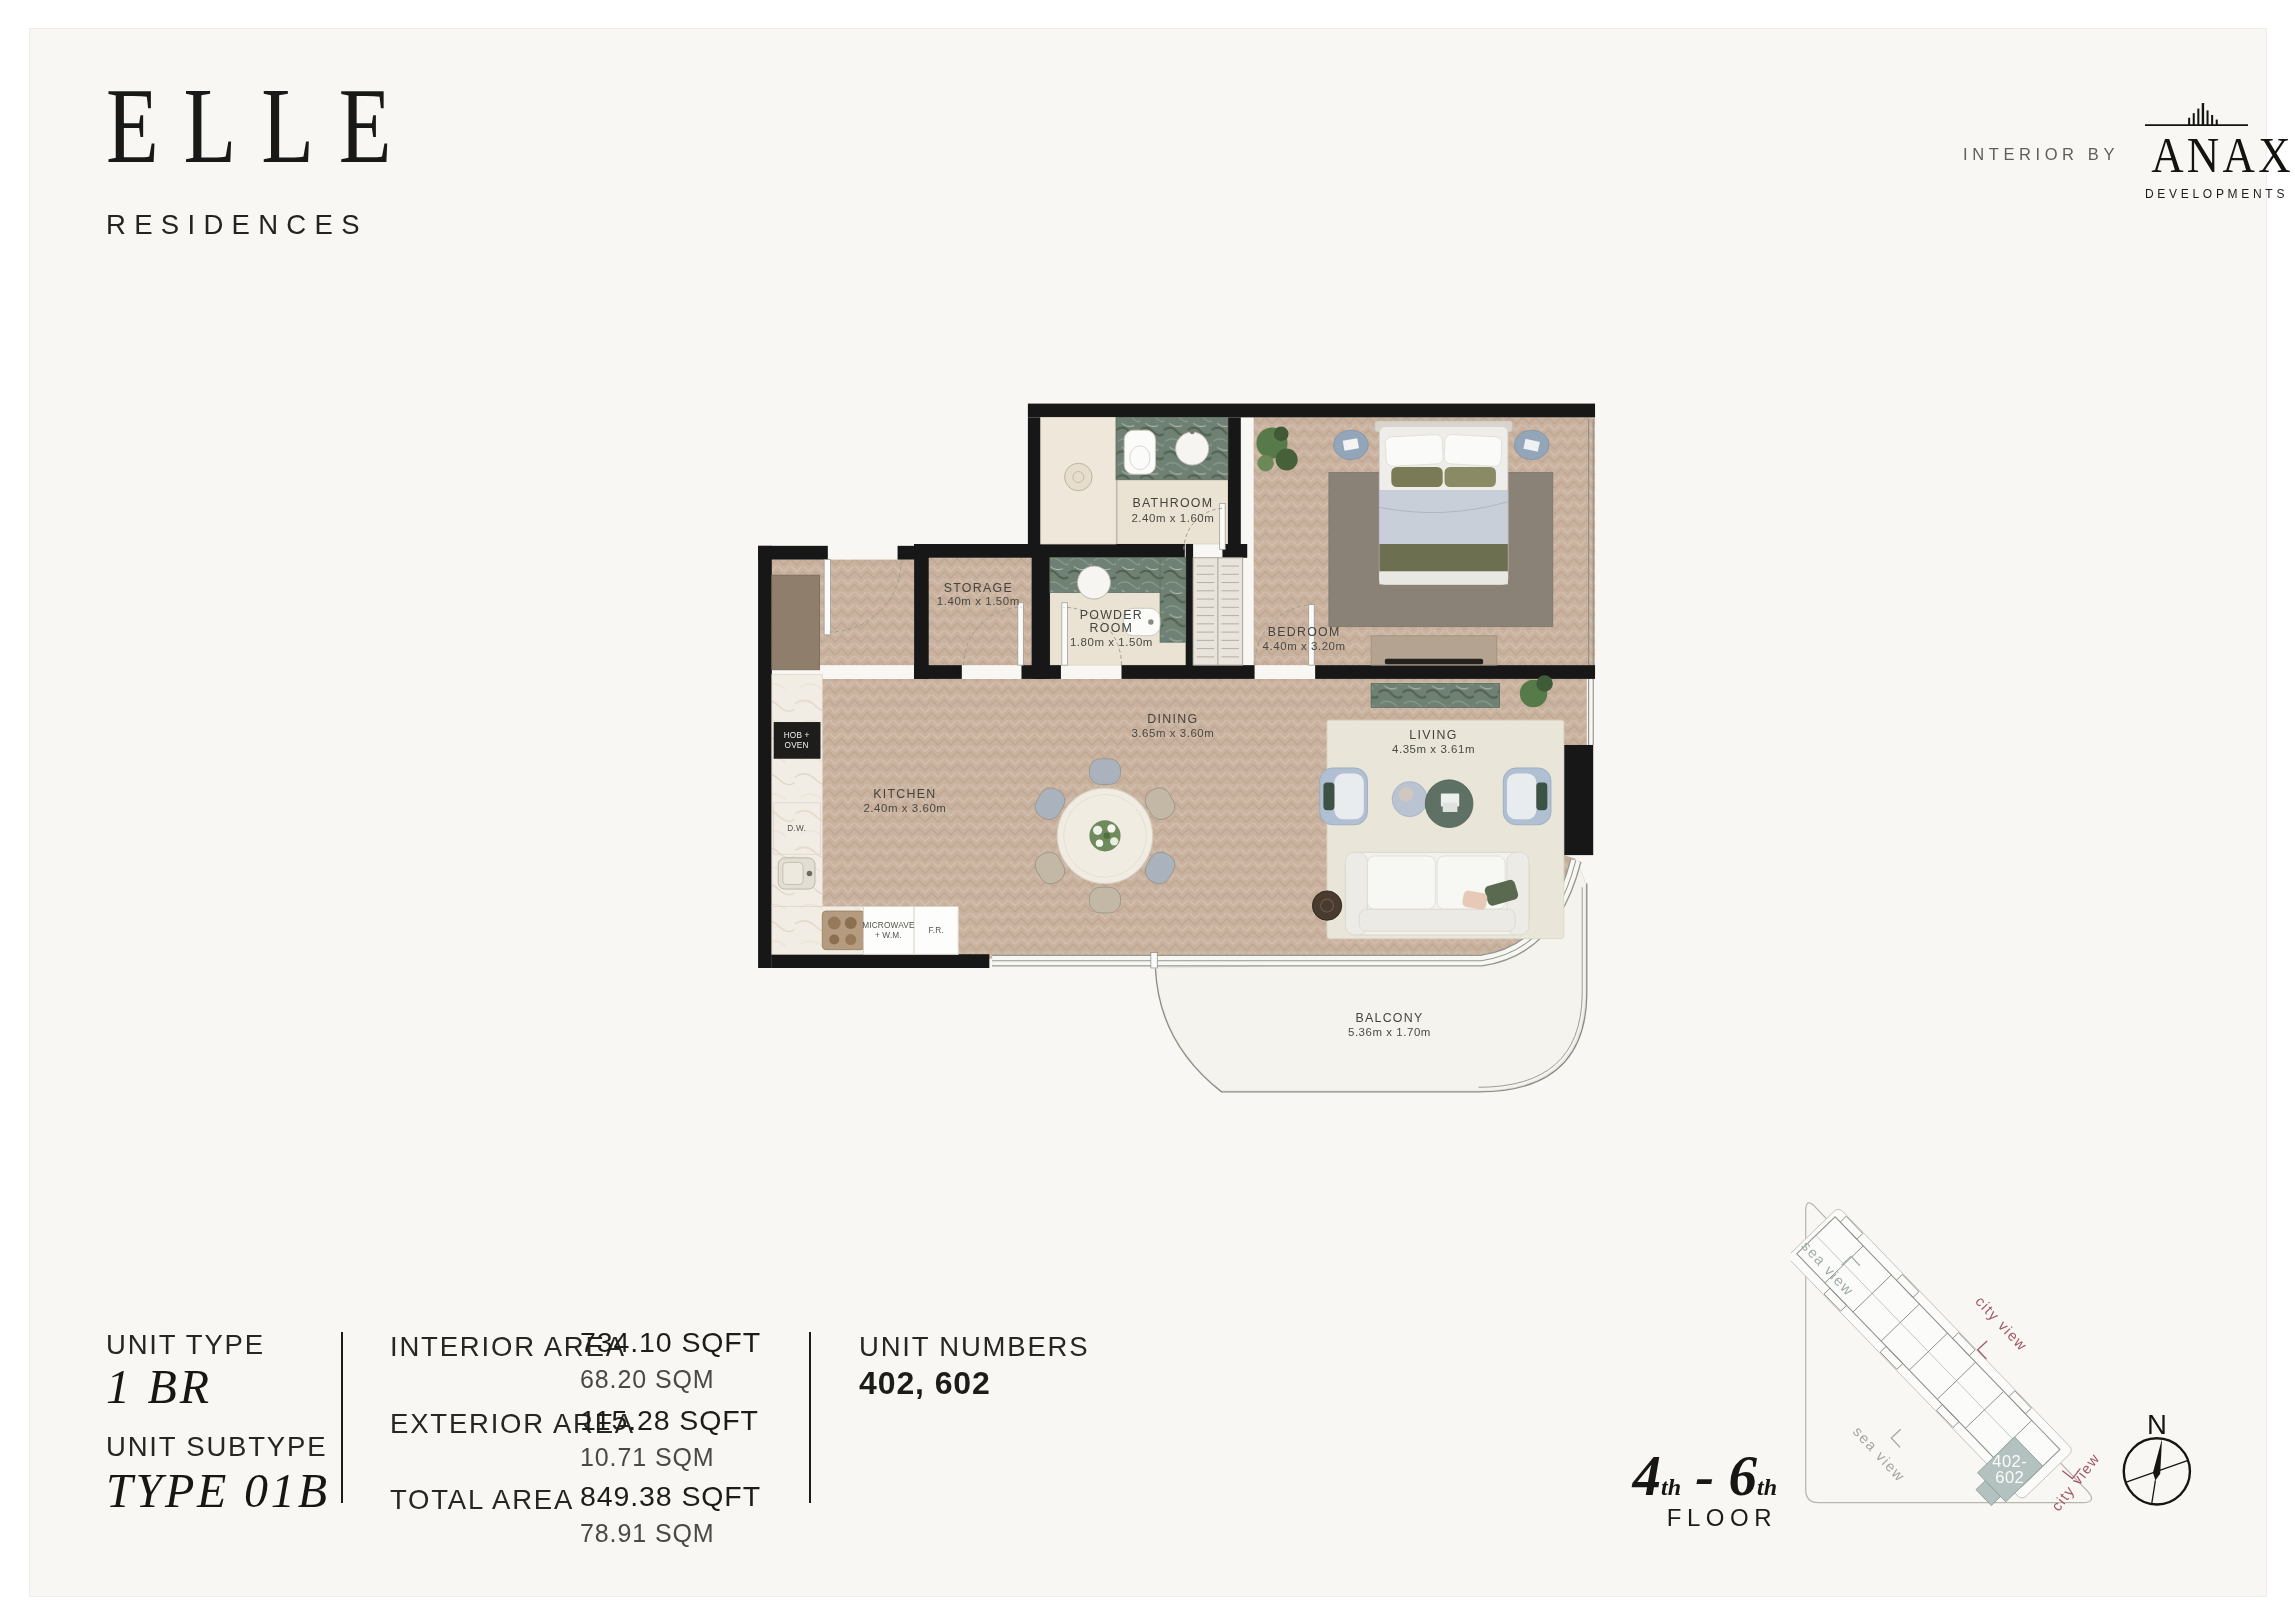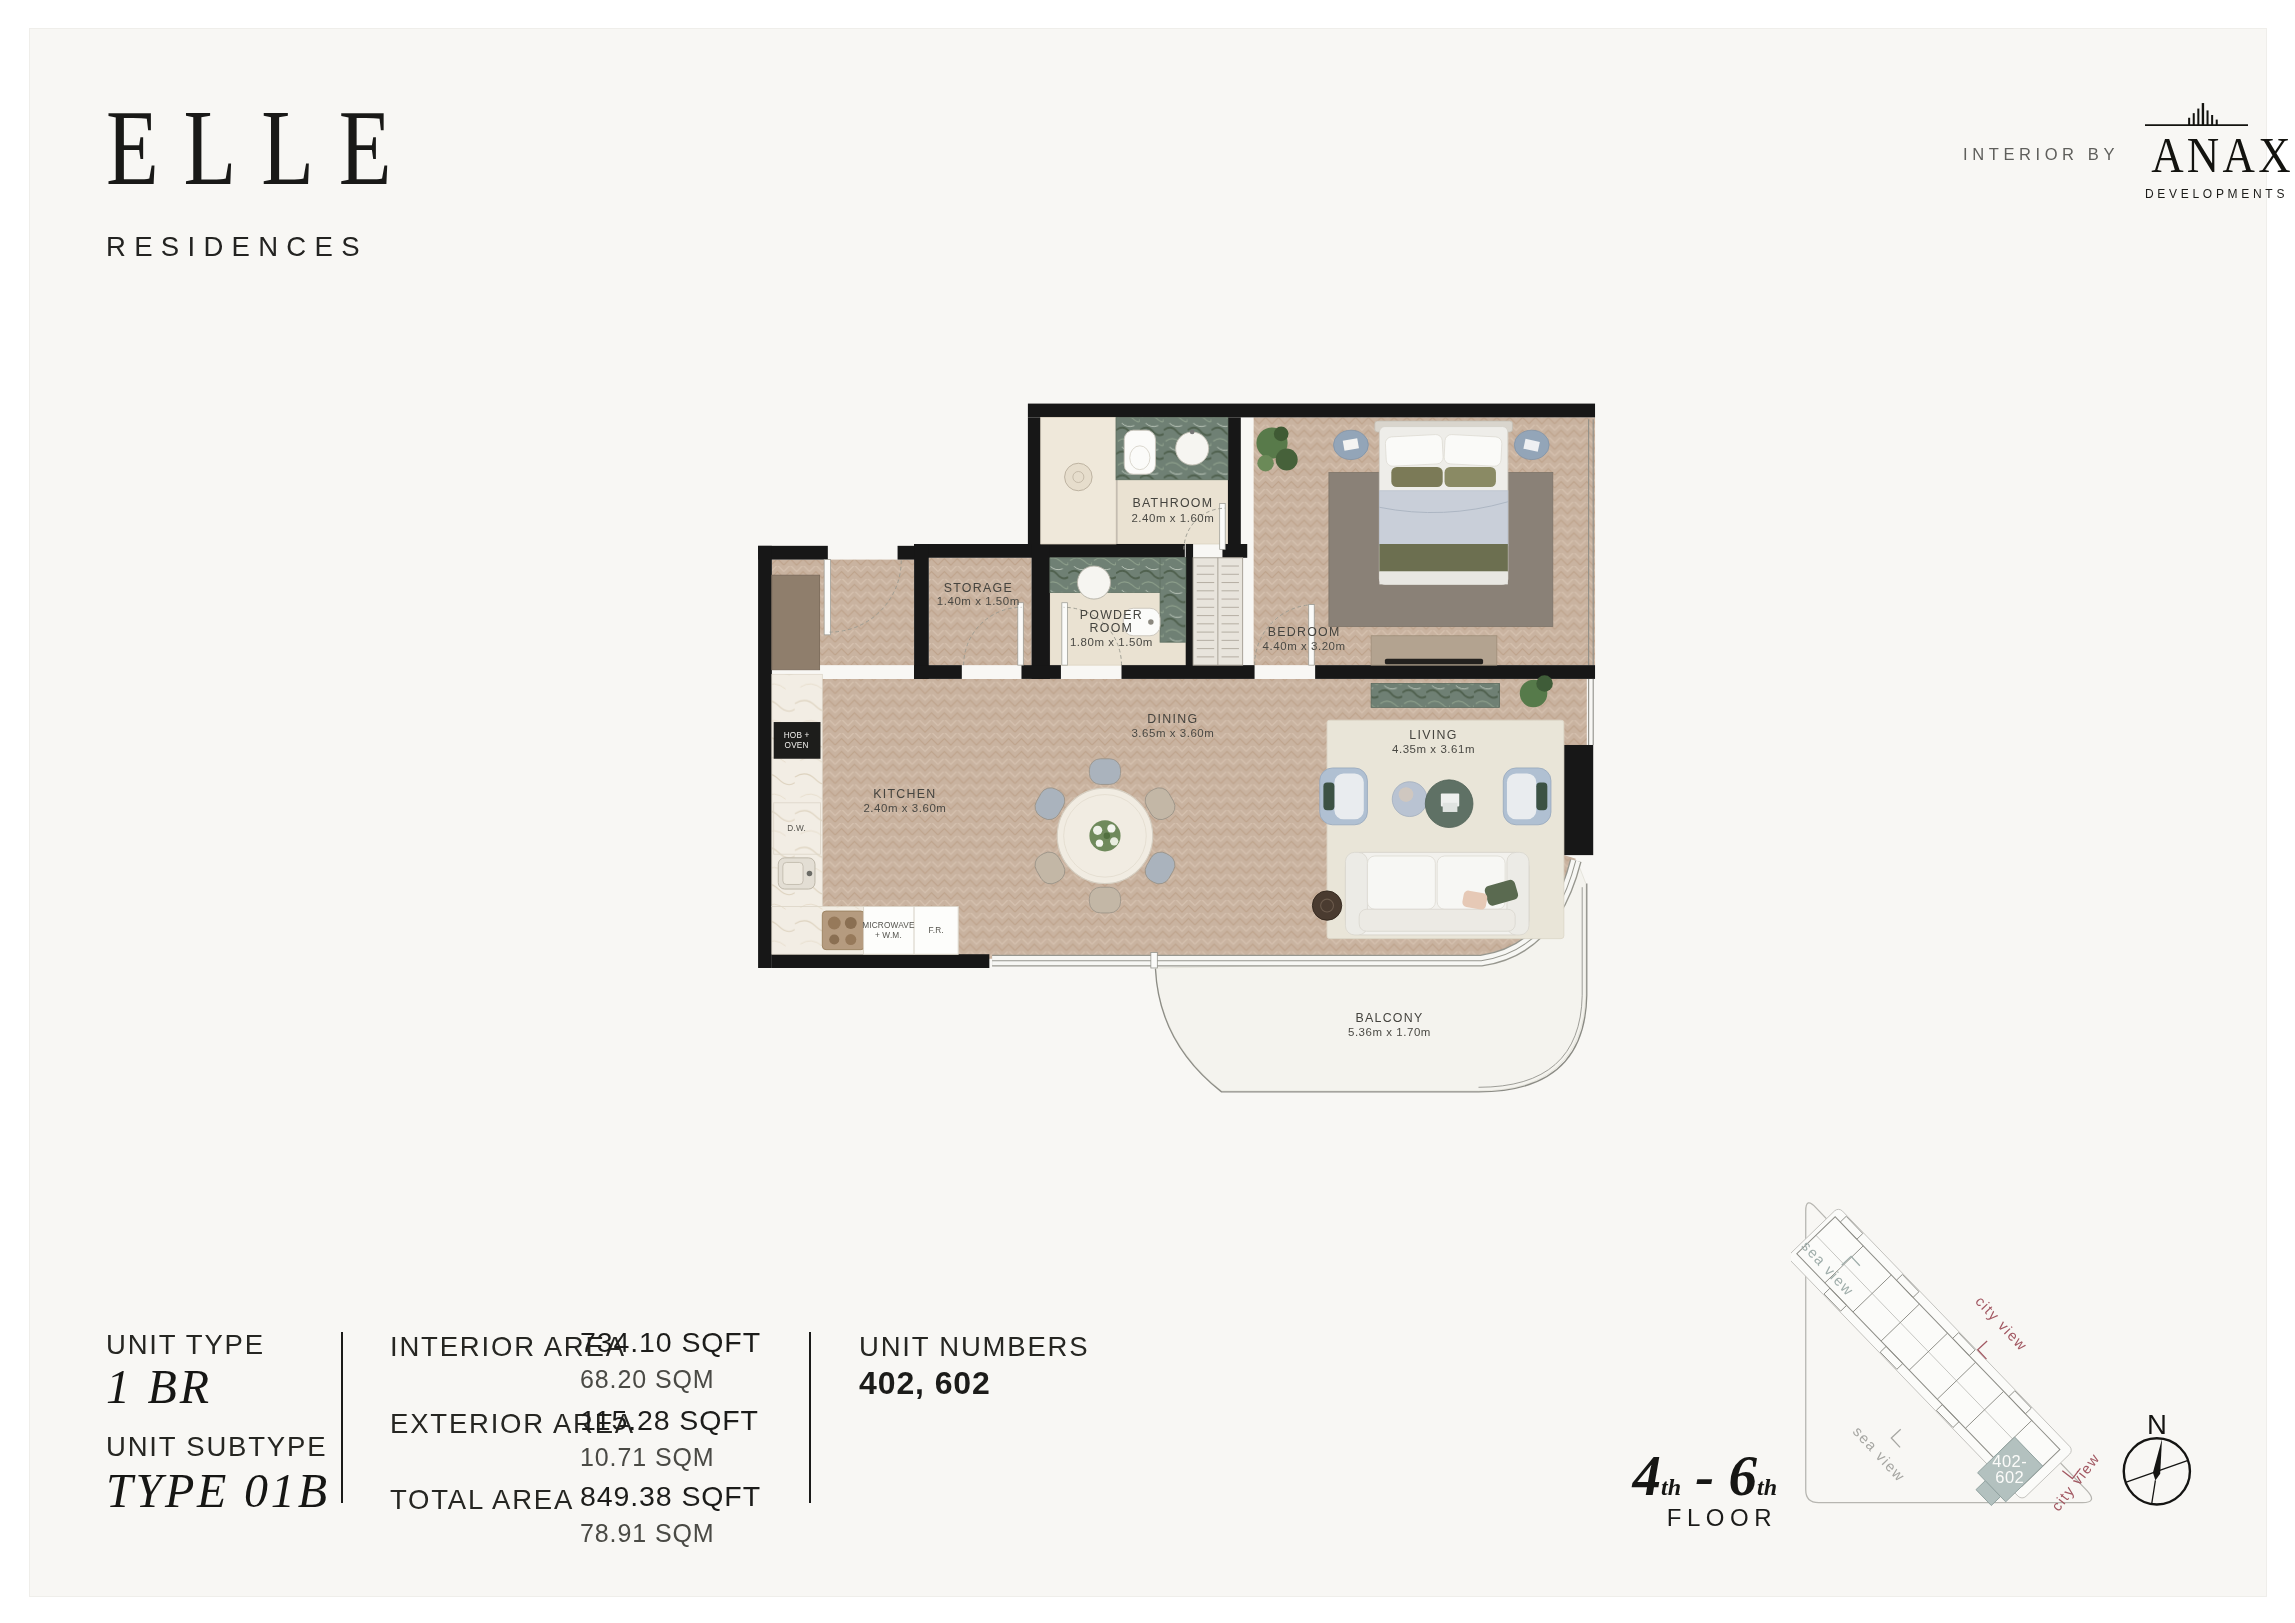--- a/index.html
+++ b/index.html
@@ -34,21 +34,21 @@
   .view-label{font-family:"Liberation Sans",sans-serif;font-size:16px;letter-spacing:1.6px;text-anchor:middle;}
   .unit-tag{font-family:"Liberation Sans",sans-serif;font-size:18px;letter-spacing:0.5px;fill:#fbfbf9;text-anchor:middle;}
   .compass-n{font-family:"Liberation Sans",sans-serif;font-size:30px;fill:#141412;text-anchor:middle;}
 </style>
 </head>
 <body>
 
 <div class="page">
   <div class="panel"></div>
 
-  <div class="abs" style="left:106px;top:105px;">
+  <div class="abs" style="left:106px;top:83px;">
     <div class="elle">ELLE</div>
     <div class="elle-sub">RESIDENCES</div>
   </div>
 
   <div class="abs" style="left:1963px;top:103px;width:266px;">
     <div class="devby abs" style="left:0;top:42px;">INTERIOR BY</div>
     <div class="abs" style="left:182px;top:0px;width:103px;">
       <svg width="103" height="24" viewBox="0 0 112 26">
         <line x1="0" y1="24" x2="112" y2="24" stroke="#13130f" stroke-width="2"></line>
         <line x1="48" y1="24" x2="48" y2="16" stroke="#13130f" stroke-width="2.2"></line>

